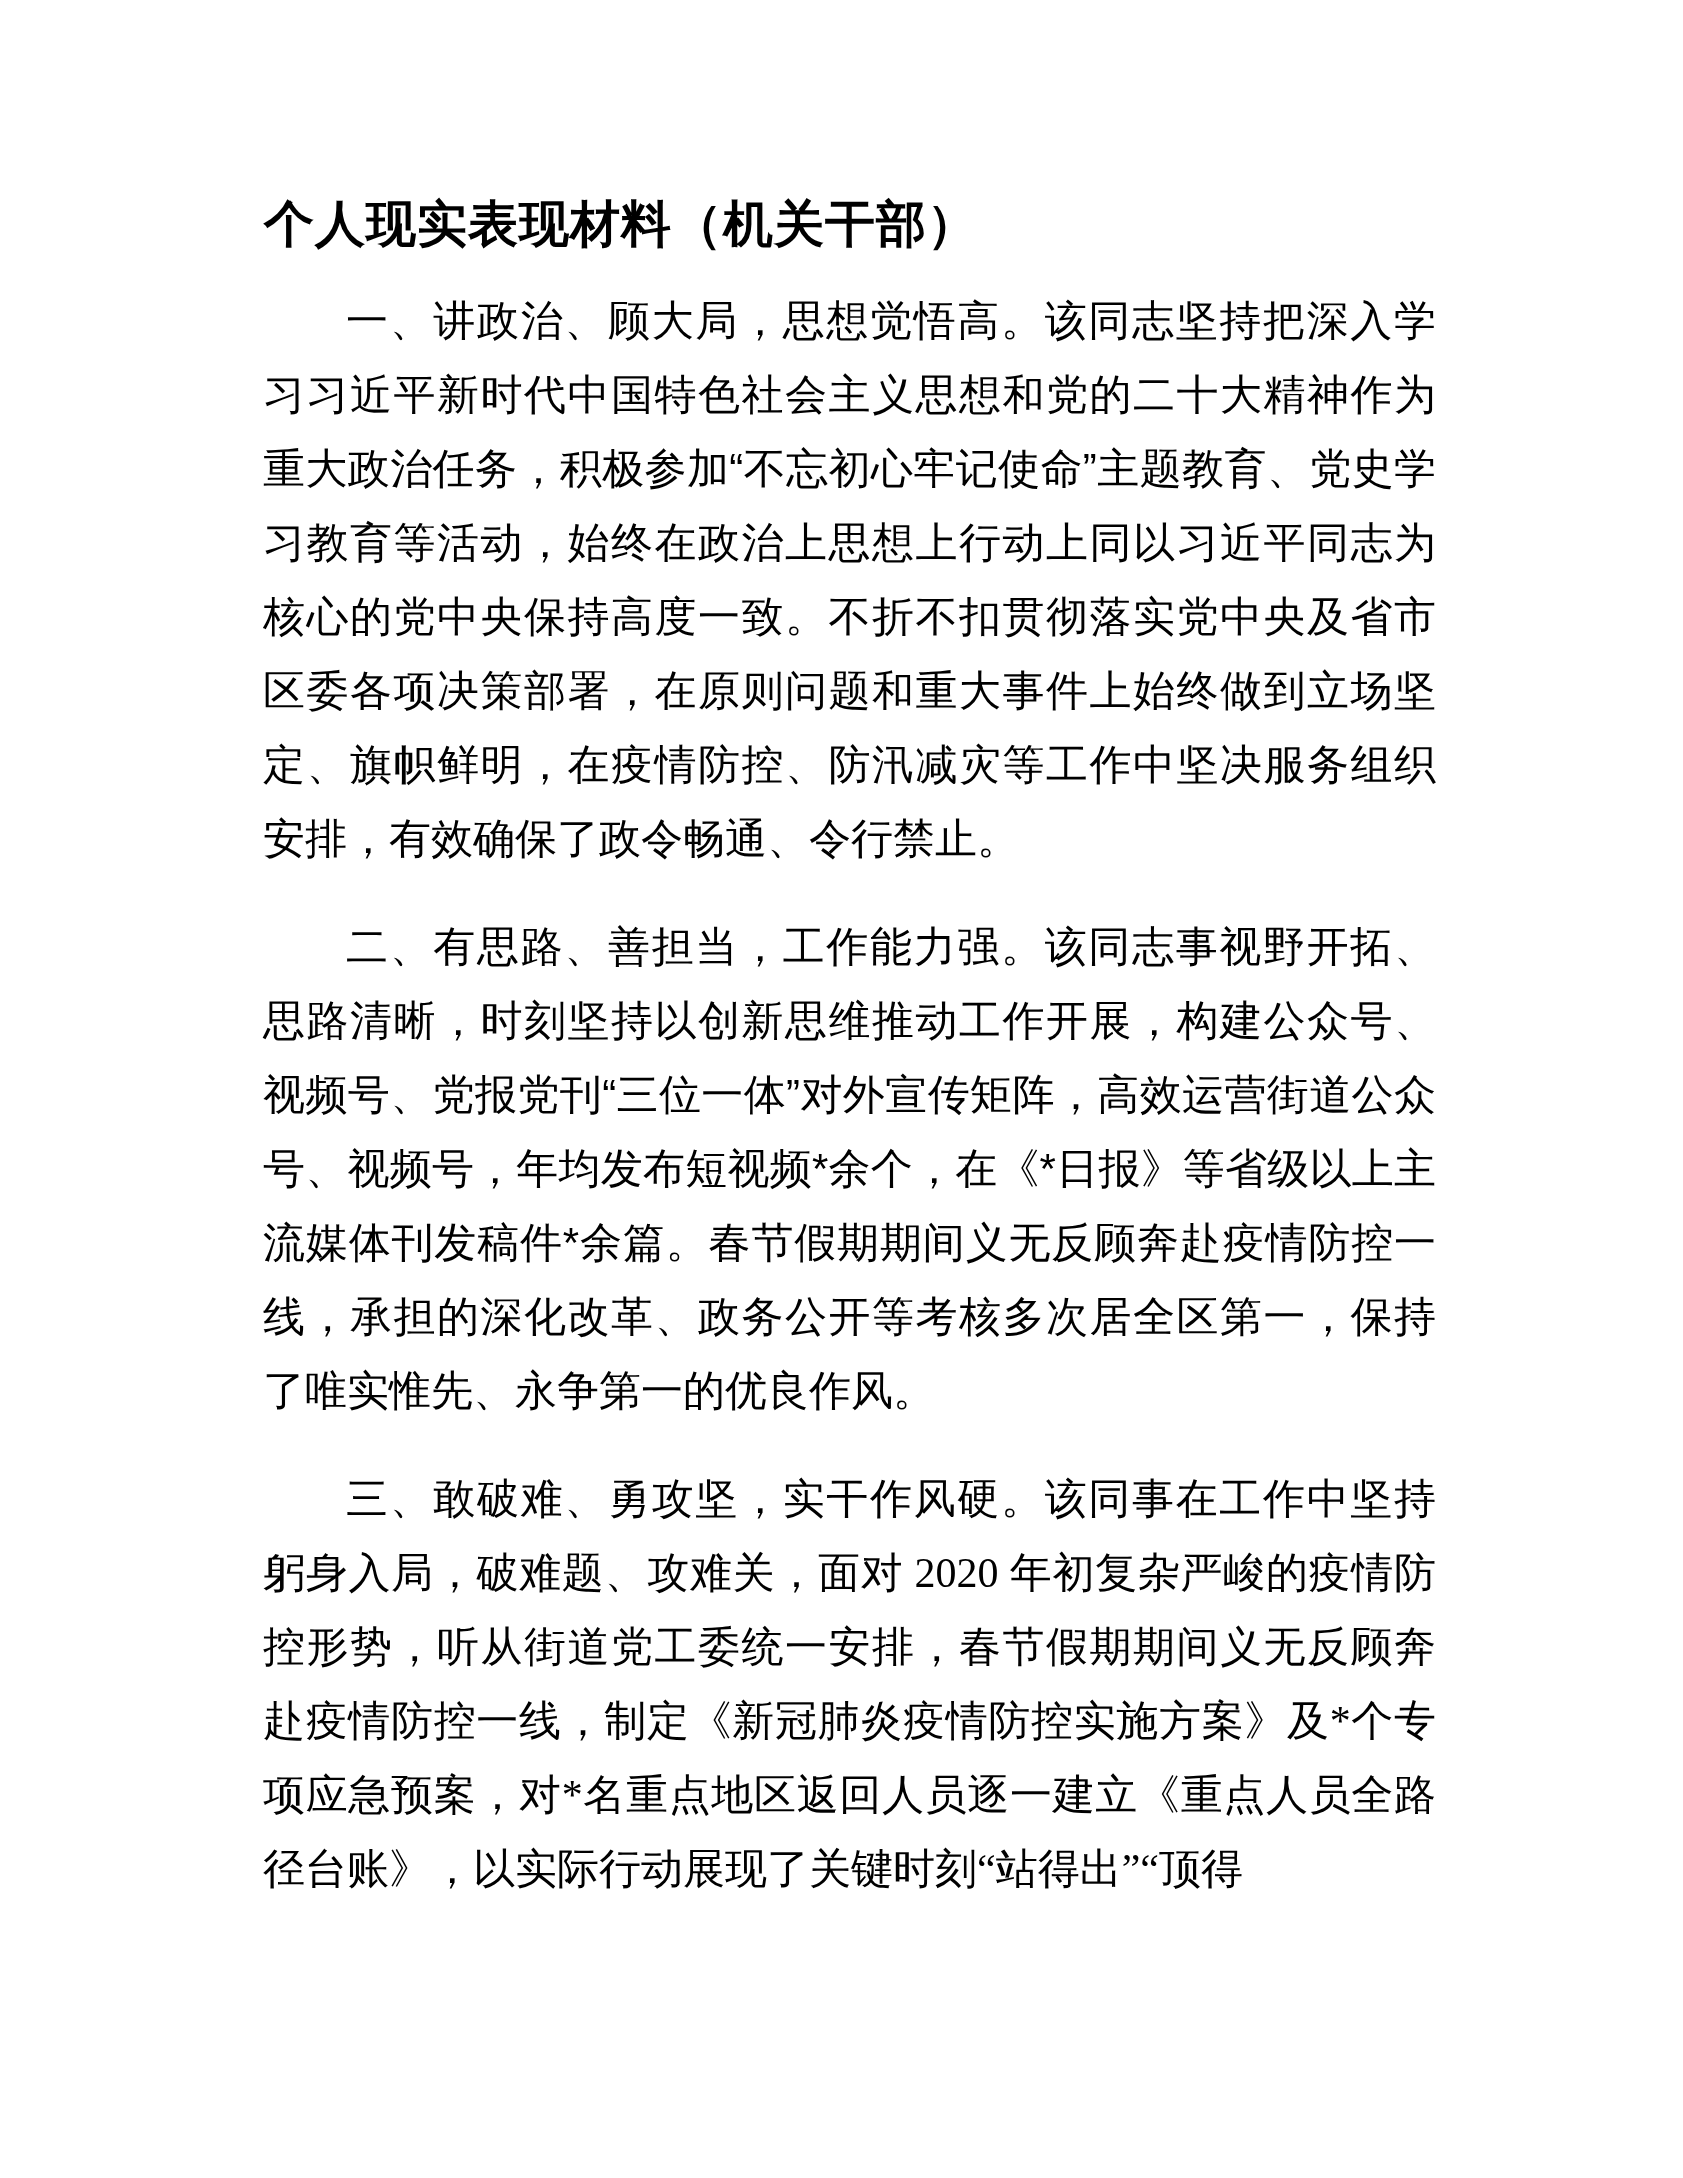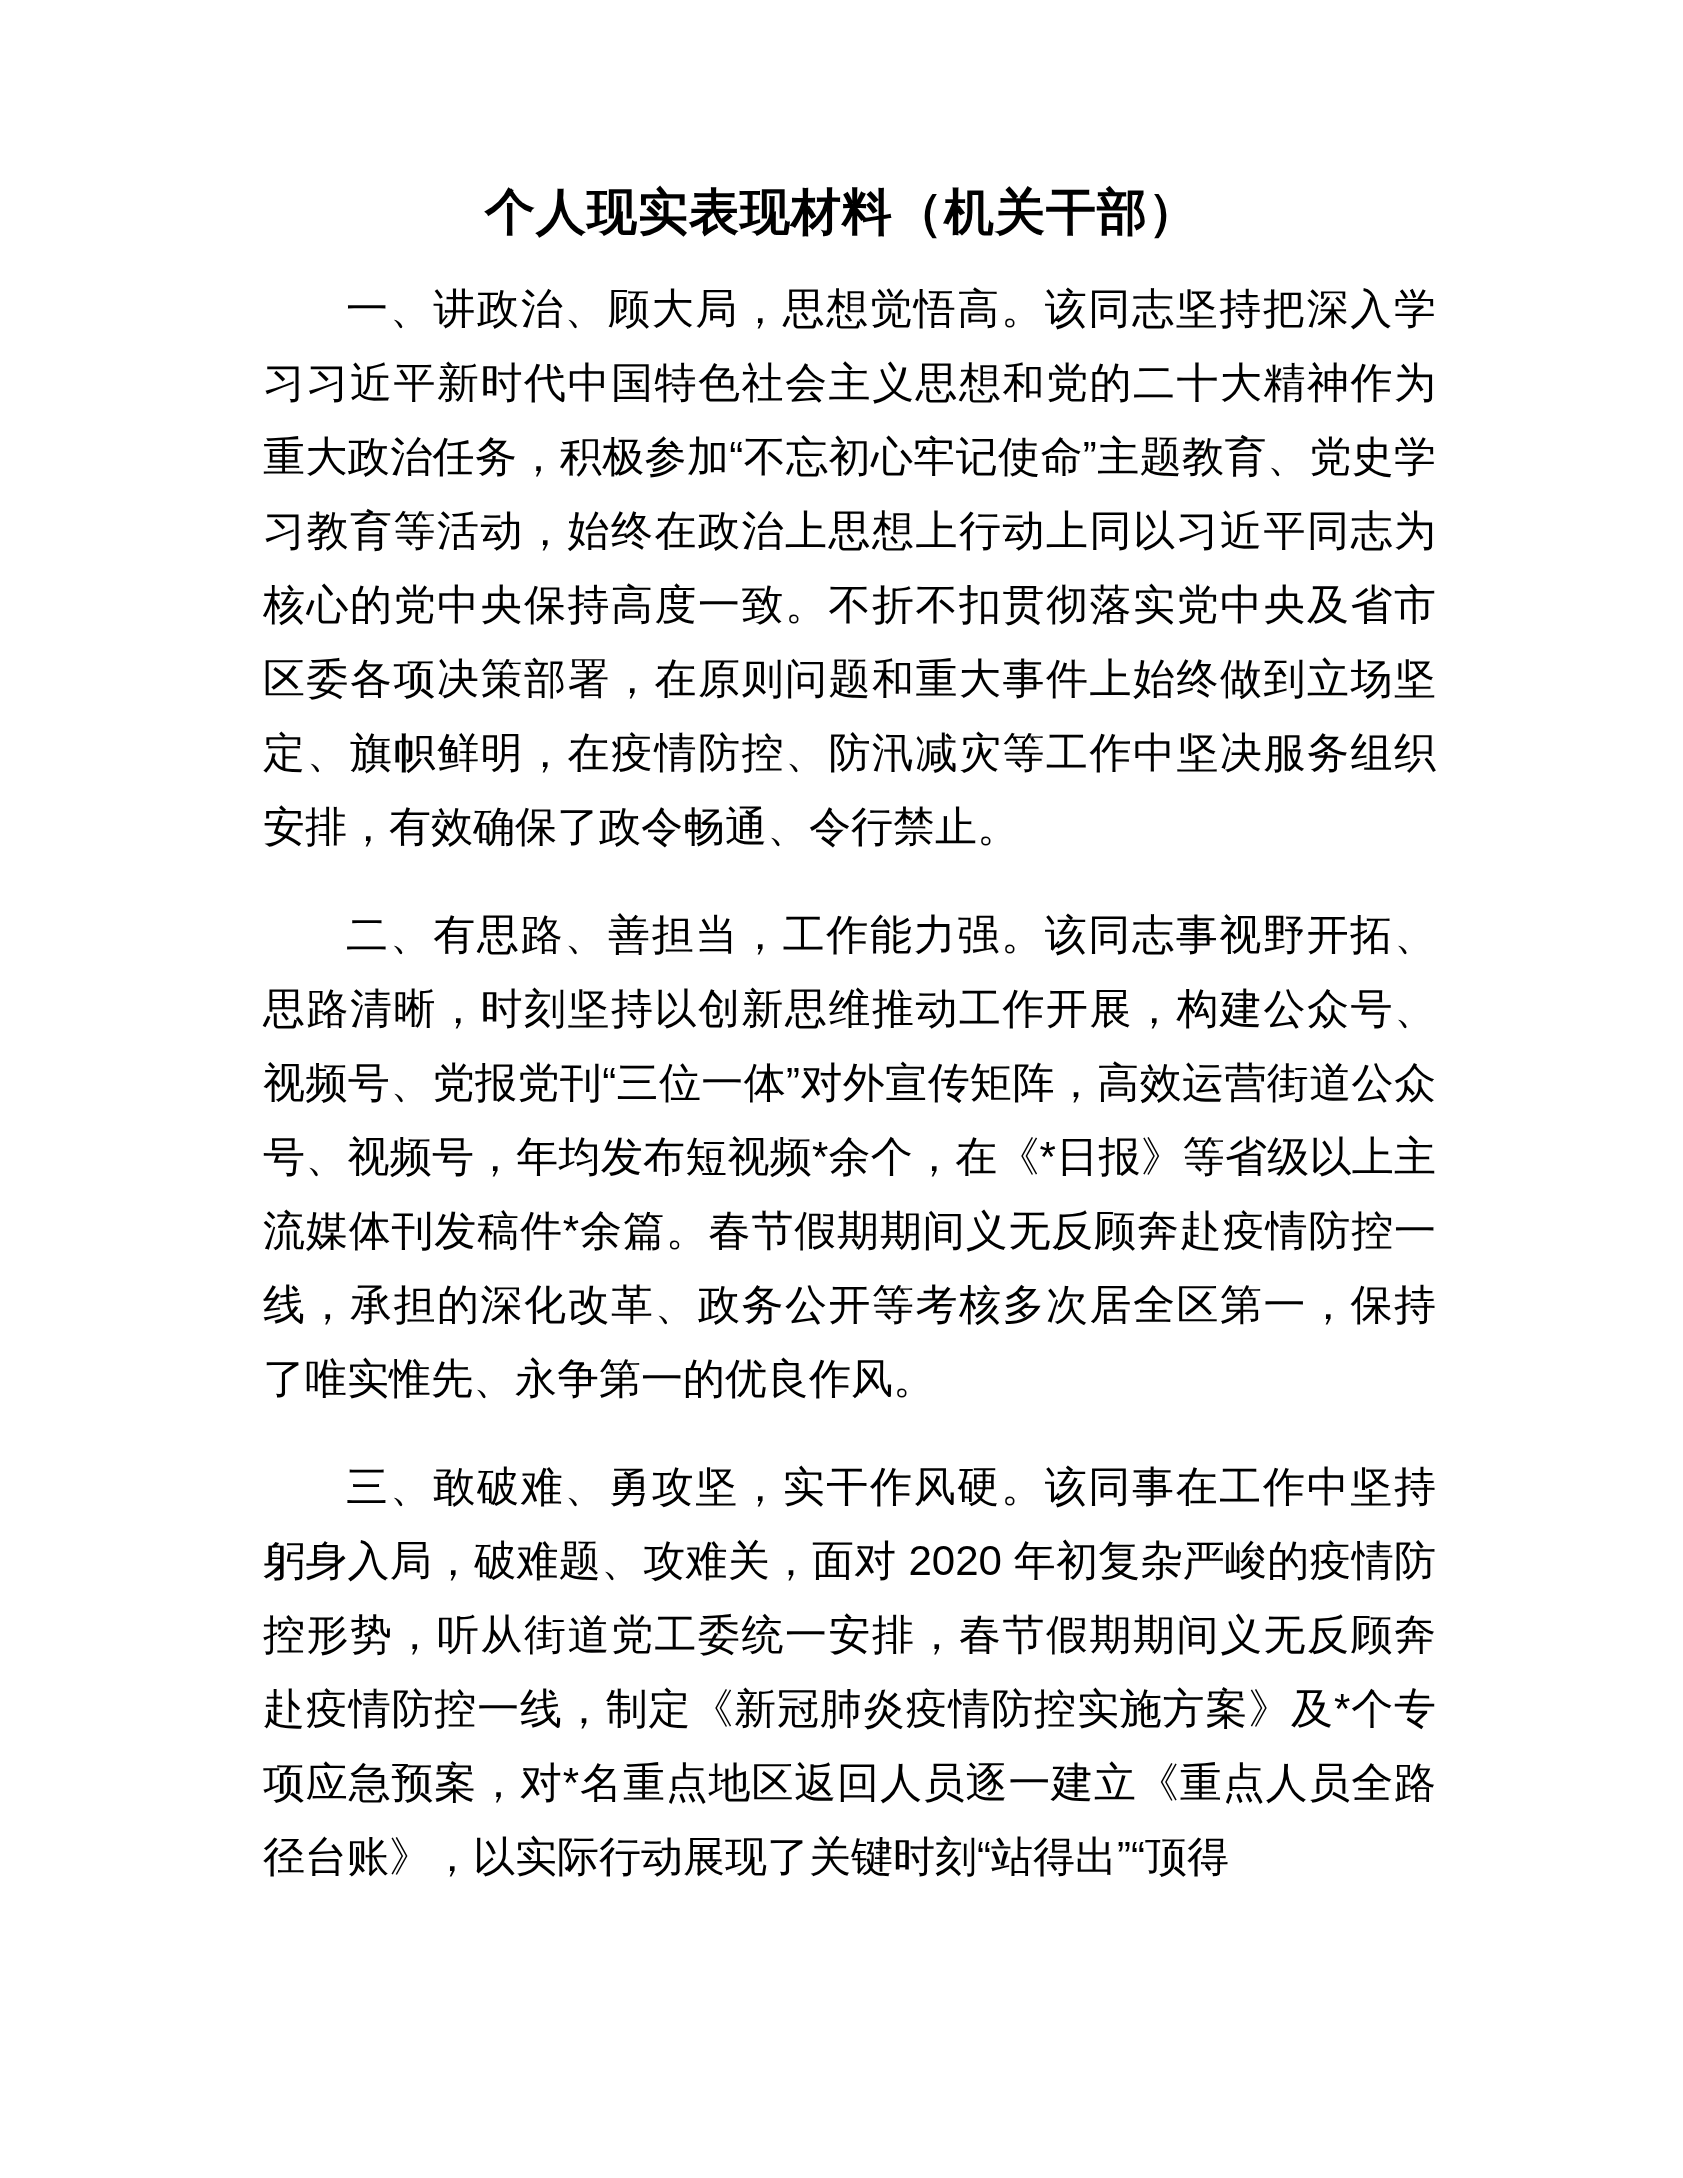--- a/index.html
+++ b/index.html
@@ -25,23 +25,22 @@
   .page-body {
     position: absolute;
     left: 248px;
     top: 0;
     width: 1188px;
   }
 
   .doc-title {
     font-size: 50px;
     font-weight: 700;
-    text-align: center;
     letter-spacing: 1px;
-    margin: 4px;
+    margin: 16px;
     padding-top: 180px;
     line-height: 1.15;
     font-family: "Liberation Sans", "DejaVu Sans", sans-serif;
   }
 
   .body-text {
     margin-top: 30px;
   }
 
   .para {
@@ -51,20 +50,21 @@
     text-align-last: left;
     text-indent: 83px;
     margin: 0 0 34px 15px;
     letter-spacing: 0px;
     word-break: break-all;
     font-family: "Liberation Sans", "DejaVu Sans", sans-serif;
   }
 
   .para:last-child {
     margin-bottom: 0;
+    font-family: Liberation Serif, serif;
   }
 </style>
 </head>
 <body>
 
 <div class="page">
   <div class="page-body">
 
     <h1 class="doc-title">个人现实表现材料（机关干部）</h1>
 

